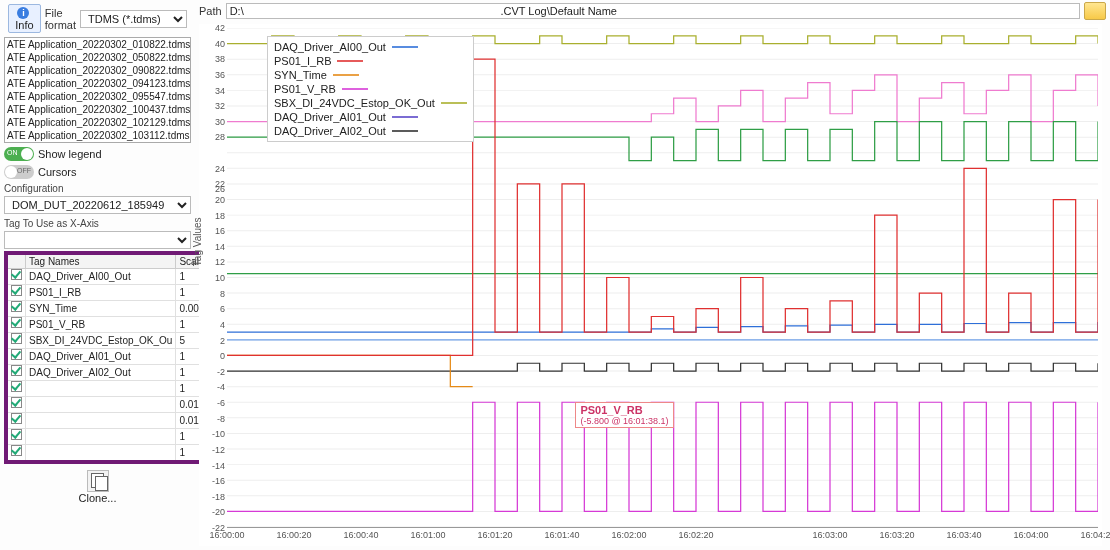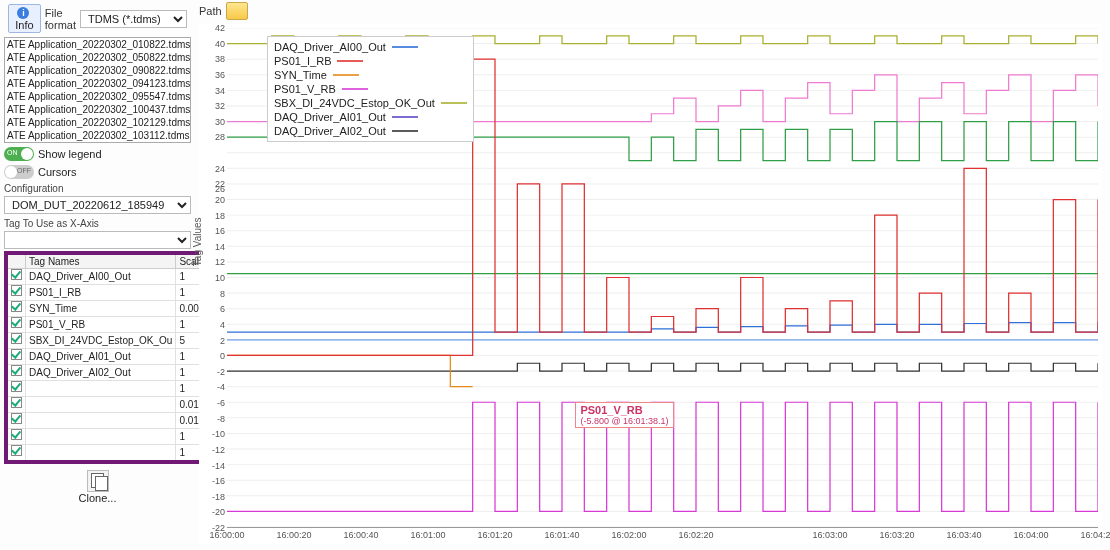--- a/index.html
+++ b/index.html
@@ -175,20 +175,21 @@
   </table>
   <div class="clone">
     <div class="clone-icn"></div>
     <span>Clone...</span>
   </div>
 </div>
 
 <div class="right">
   <div class="path-row">
     <span class="lbl">Path</span>
+    <input type="text" class="path-input" value="D:\                                                                                    .CVT Log\Default Name" style="">
     <div class="folder-icon"></div>
   </div>
   <div class="plot-wrap">
     <div class="ylabel">Tag Values</div>
     <div class="yaxis" id="yaxis">
         <div class="ytick" style="top: 100%;">-22</div>
         <div class="ytick" style="top: 96.875%;">-20</div>
         <div class="ytick" style="top: 93.75%;">-18</div>
         <div class="ytick" style="top: 90.625%; margin-left: 16px;">-16</div>
         <div class="ytick" style="top: 87.5%;">-14</div>

